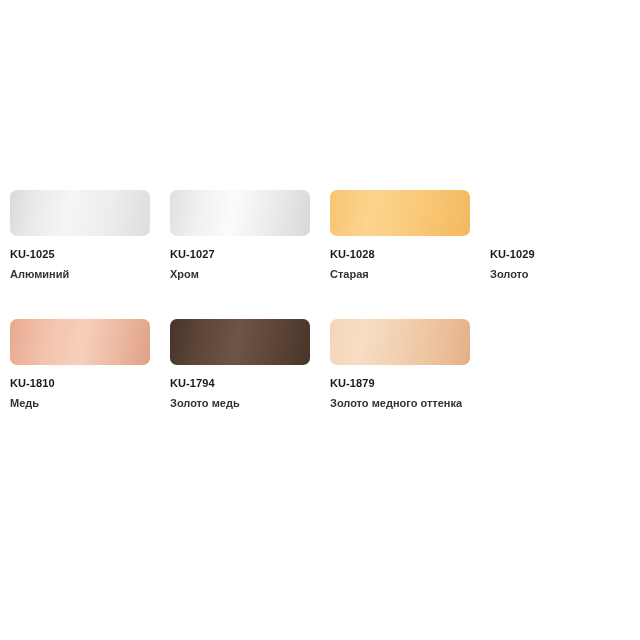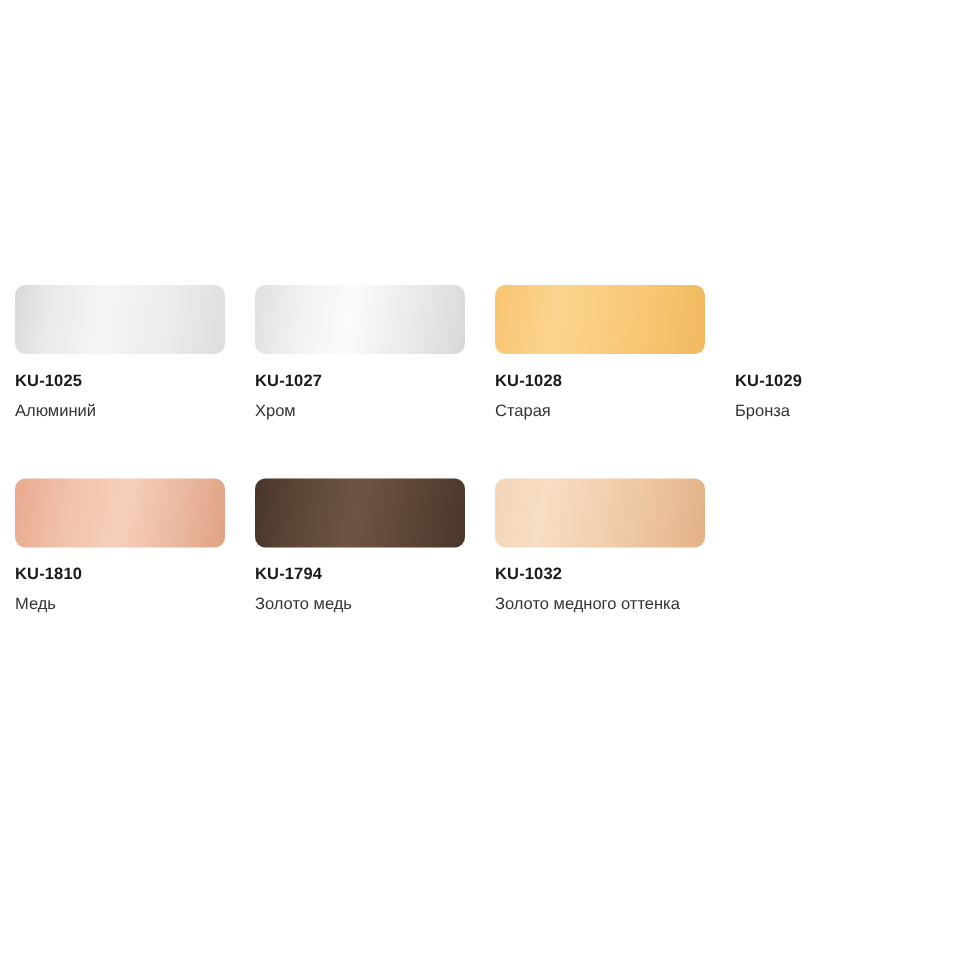--- a/index.html
+++ b/index.html
@@ -39,21 +39,21 @@
     font-size: 11px;
     font-weight: bold;
     color: #1a1a1a;
     letter-spacing: 0.1px;
     line-height: 13px;
     white-space: nowrap;
   }
   .chip-name {
     margin-top: 7px;
     font-size: 11px;
-    font-weight: normal;
+    font-weight: bold;
     color: #333333;
     line-height: 13px;
     white-space: nowrap;
   }
   .row-gap {
     height: 38px;
   }
 </style>
 </head>
 <body>
@@ -72,38 +72,38 @@
       <div class="chip-name">Хром</div>
     </div>
     <div class="swatch-cell">
       <div class="chip" style="background: linear-gradient(100deg, rgb(248, 196, 112) 0%, rgb(252, 212, 143) 30%, rgb(249, 201, 121) 62%, rgb(242, 185, 95) 100%);"></div>
       <div class="chip-code">KU-1028</div>
       <div class="chip-name">Старая</div>
     </div>
     <div class="swatch-cell">
       <div class="chip"></div>
       <div class="chip-code">KU-1029</div>
-      <div class="chip-name">Бронза</div>
+      <div class="chip-name">Золото</div>
     </div>
   </div>
 
   <div class="row-gap"></div>
 
   <div class="swatch-row">
     <div class="swatch-cell">
       <div class="chip" style="background: linear-gradient(100deg, rgb(232, 169, 143) 0%, rgb(242, 196, 174) 28%, rgb(246, 207, 187) 52%, rgb(234, 183, 159) 78%, rgb(224, 161, 131) 100%);"></div>
       <div class="chip-code">KU-1810</div>
       <div class="chip-name">Медь</div>
     </div>
     <div class="swatch-cell">
       <div class="chip" style="background: linear-gradient(100deg, rgb(70, 52, 42) 0%, rgb(93, 70, 56) 22%, rgb(110, 84, 68) 48%, rgb(90, 66, 53) 78%, rgb(73, 53, 42) 100%);"></div>
       <div class="chip-code">KU-1794</div>
       <div class="chip-name">Золото медь</div>
     </div>
     <div class="swatch-cell">
       <div class="chip" style="background: linear-gradient(100deg, rgb(243, 214, 184) 0%, rgb(247, 221, 196) 24%, rgb(242, 207, 174) 52%, rgb(234, 191, 153) 80%, rgb(227, 176, 134) 100%);"></div>
-      <div class="chip-code">KU-1032</div>
+      <div class="chip-code">KU-1879</div>
       <div class="chip-name">Золото медного оттенка</div>
     </div>
     <div class="swatch-cell"></div>
   </div>
 
 </div>
 
 </body></html>

